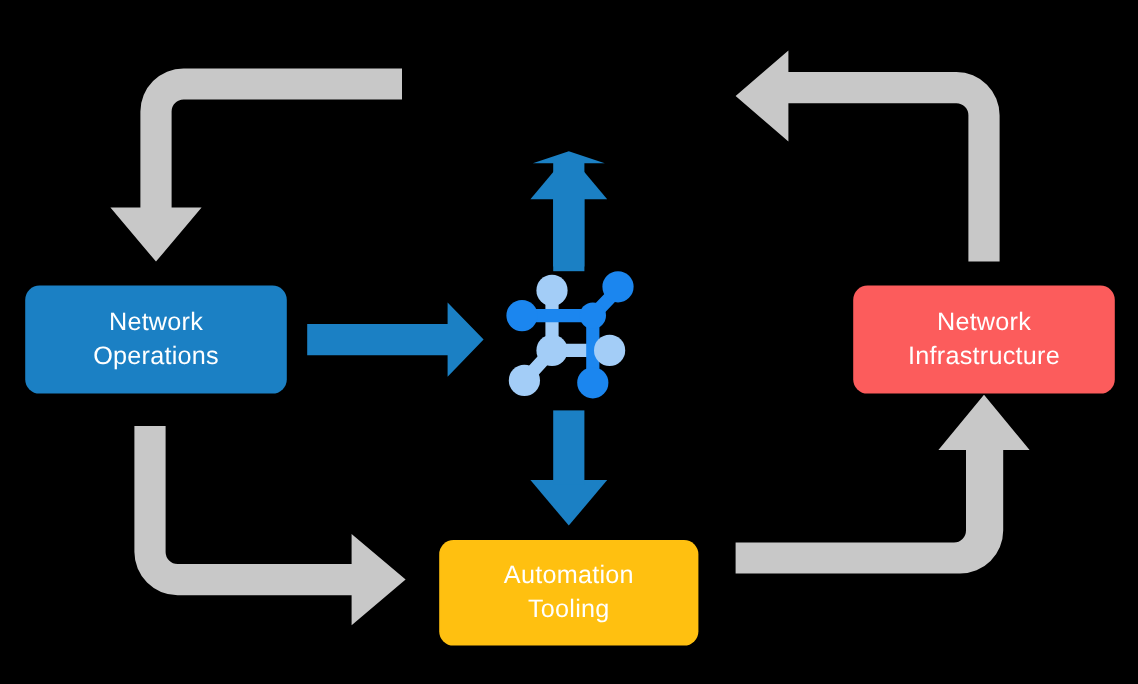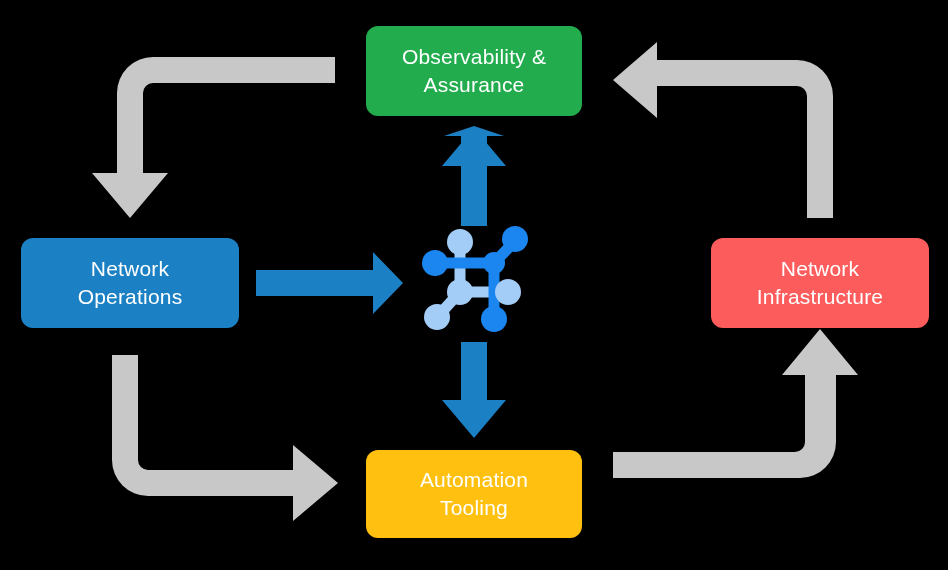--- a/index.html
+++ b/index.html
@@ -129,24 +129,20 @@
     </g>
 
     <g fill="#1b86ef">
       <circle cx="17" cy="41" r="13"></circle>
       <circle cx="97" cy="17" r="13"></circle>
       <circle cx="76" cy="41" r="11"></circle>
       <circle cx="76" cy="97" r="13"></circle>
     </g>
   </svg>
 
-  <div class="node-box" id="box-observability">
-    <span class="node-label">Observability &amp;
-Assurance</span>
-  </div>
 
   <div class="node-box" id="box-operations">
     <span class="node-label">Network
 Operations</span>
   </div>
 
   <div class="node-box" id="box-infrastructure">
     <span class="node-label">Network
 Infrastructure</span>
   </div>

